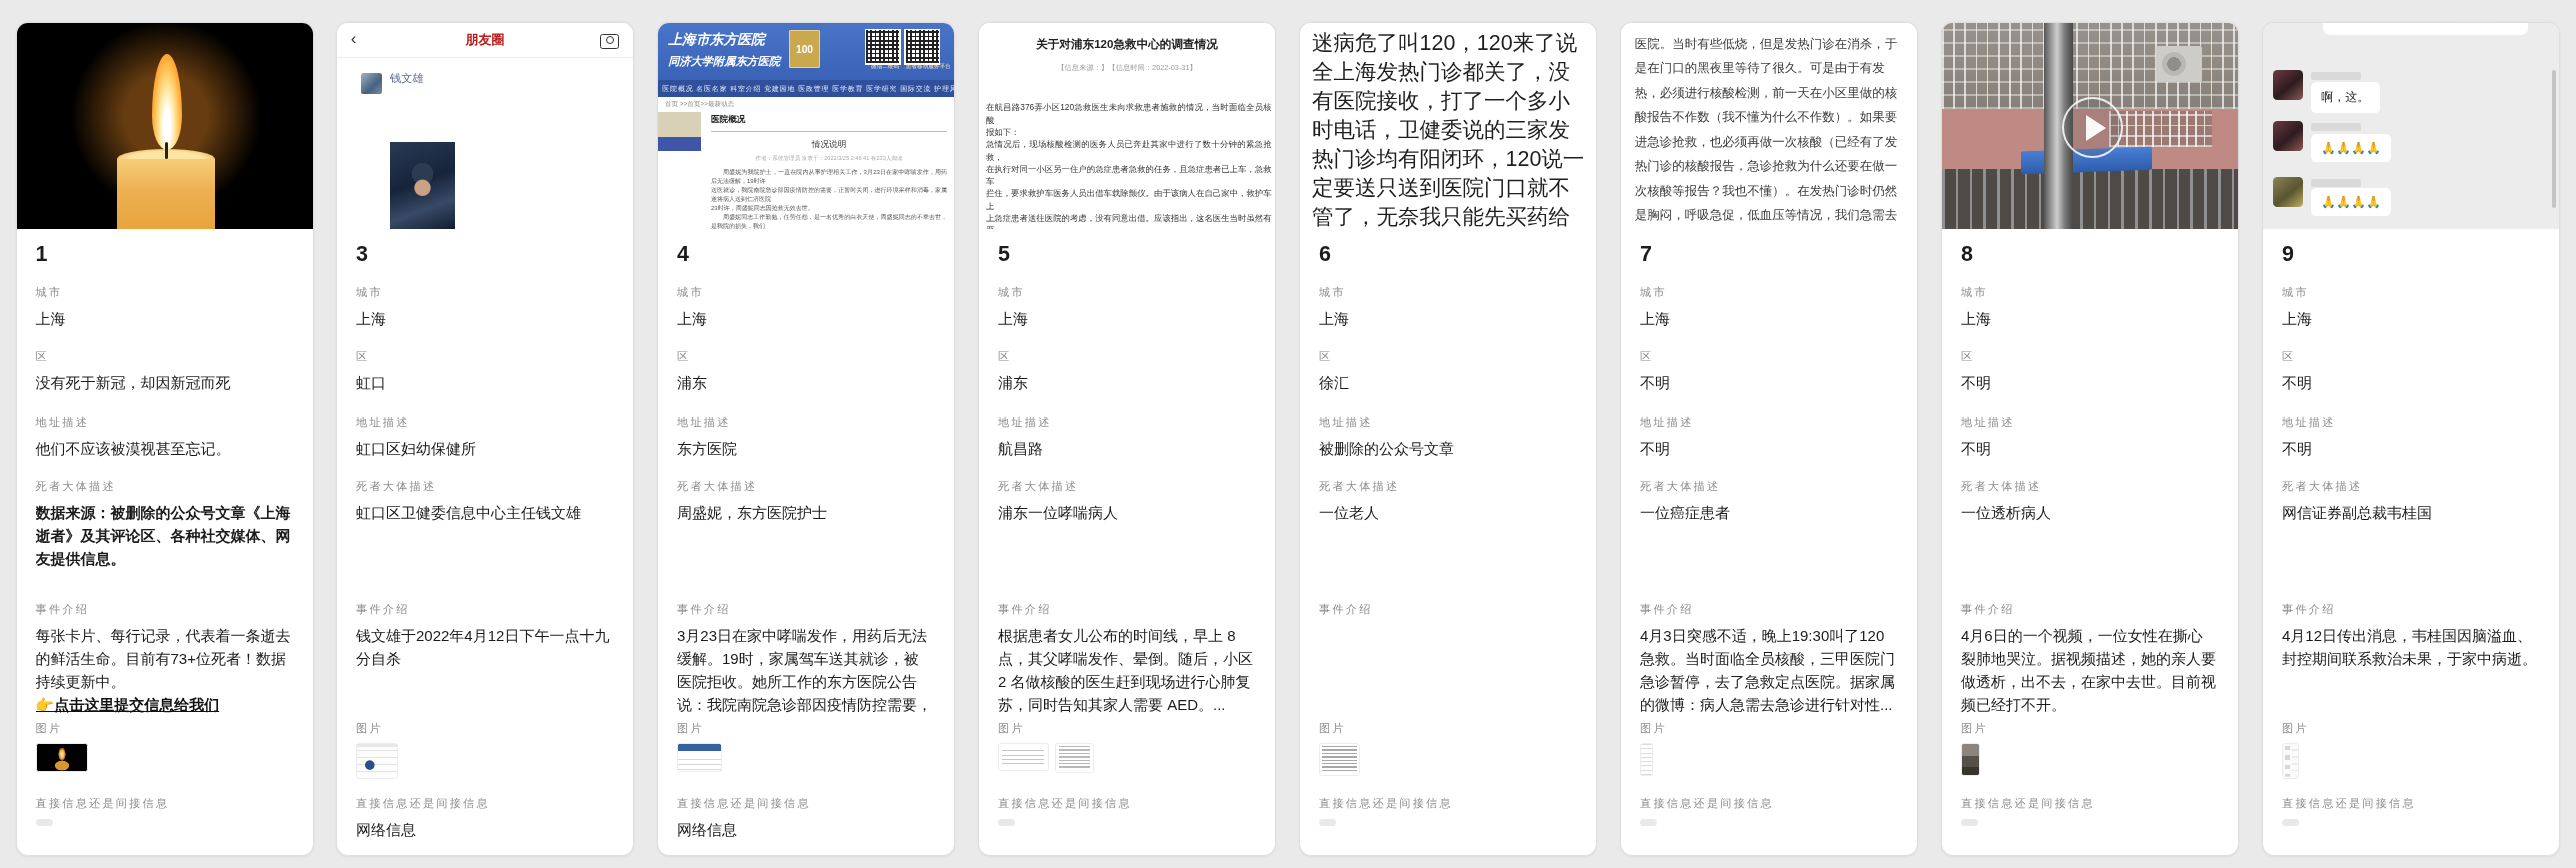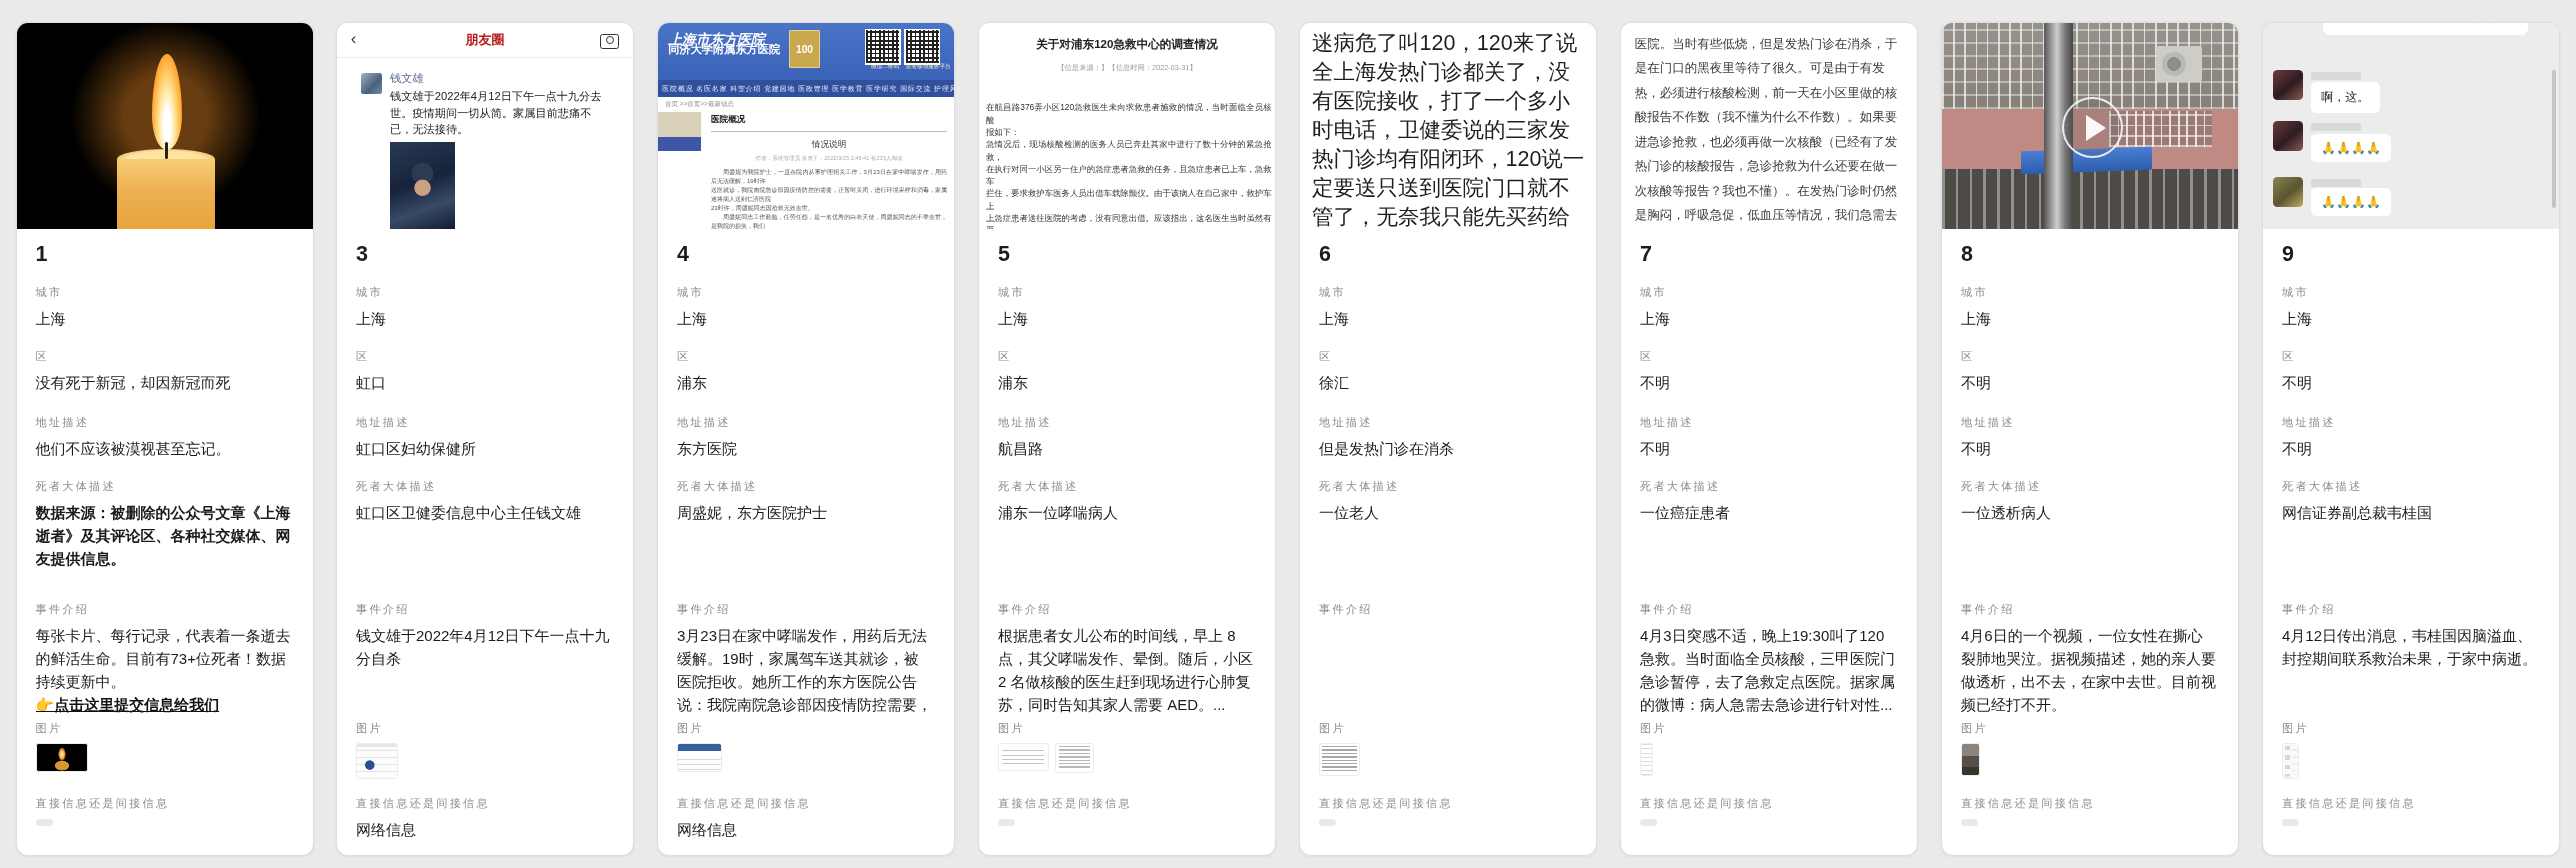--- a/index.html
+++ b/index.html
@@ -53,21 +53,21 @@
   .m-name{position:absolute;left:53px;top:48px;font-size:11.2px;font-weight:500;color:#5b6a92;}
   .m-text{position:absolute;left:53px;top:65px;width:219px;font-size:11.2px;line-height:16.3px;color:#222;}
   .m-photo{position:absolute;left:53px;top:119px;width:65px;height:88px;
     background:radial-gradient(circle 8.6px at 50% 52%,#c9a183 0 7.7px,rgba(0,0,0,0) 8.6px),
     radial-gradient(circle 11.2px at 50% 36%,#2c3a52 0 10.3px,rgba(0,0,0,0) 11.2px),
     linear-gradient(160deg,#2a3a55 0%,#16233a 45%,#394a66 72%,#101b2e 100%);}
   
   .cv-hospital{background:#fff;}
   .h-head{position:relative;height:57px;background:linear-gradient(180deg,#4a74c8,#3a63b8);color:#fff;}
   .h-n1{position:absolute;left:10.3px;top:7.7px;font-size:13.8px;font-weight:700;font-style:italic;font-family:"Liberation Serif","DejaVu Serif",serif;}
-  .h-n2{position:absolute;left:10.3px;top:19px;font-size:11.2px;font-weight:700;}
+  .h-n2{position:absolute;left:10.3px;top:31px;font-size:11.2px;font-weight:700;font-style:italic;}
   .h-emblem{position:absolute;left:131px;top:6.9px;width:29px;height:36px;background:#caa84e;border:1.7px solid #e7d194;border-radius:1px;
     display:flex;align-items:center;justify-content:center;font-size:10.3px;font-weight:700;color:#fff;}
   .h-qr{position:absolute;top:5.2px;width:33px;height:33px;background:#fff;padding:1.7px;}
   .h-qr i{display:block;width:100%;height:100%;
     background:repeating-linear-gradient(0deg,#222 0 1.7px,rgba(0,0,0,0) 1.7px 4.3px),repeating-linear-gradient(90deg,#222 0 1.7px,#fff 1.7px 4.3px);}
   .h-qrc{position:absolute;top:40px;font-size:5.6px;color:#ffefc0;}
   .h-nav{height:17px;background:#30509c;color:#e8eeff;font-size:6.9px;line-height:17px;white-space:nowrap;overflow:hidden;padding:0 4.3px;letter-spacing:0.9px;}
   .h-crumb{height:13px;font-size:6.5px;color:#888;line-height:13px;padding-left:6.9px;background:#fff;}
   .h-side1{position:absolute;left:0;top:89px;width:43px;height:26px;background:#d9d0b8;}
   .h-side2{position:absolute;left:0;top:114px;width:43px;height:13.8px;background:#3f56a8;}
@@ -169,21 +169,20 @@
     </div>
     <div class="card" style="left: 336px;">
       <div class="cover cv-moments">
         <div class="m-head">
           <div class="m-back">‹</div>
           <div class="m-title">朋友圈</div>
           <div class="m-cam"></div>
         </div>
         <div class="m-av"></div>
         <div class="m-name">钱文雄</div>
-        <div class="m-text">钱文雄于2022年4月12日下午一点十九分去世。疫情期间一切从简。家属目前悲痛不已，无法接待。</div>
         <div class="m-photo"></div>
       </div>
       <div class="cbody">
         <div class="num">3</div>
         <div class="f" style="top: 56px;">
           <div class="lab">城市</div>
           <div class="val">上海</div>
         </div>
         <div class="f" style="top: 120px;">
           <div class="lab">区</div>
@@ -335,21 +334,21 @@
         <div class="f" style="top: 56px;">
           <div class="lab">城市</div>
           <div class="val">上海</div>
         </div>
         <div class="f" style="top: 120px;">
           <div class="lab">区</div>
           <div class="val">徐汇</div>
         </div>
         <div class="f" style="top: 186px;">
           <div class="lab">地址描述</div>
-          <div class="val">但是发热门诊在消杀</div>
+          <div class="val">被删除的公众号文章</div>
         </div>
         <div class="f" style="top: 250px;">
           <div class="lab">死者大体描述</div>
           <div class="val clamp">一位老人</div>
         </div>
         <div class="f" style="top: 373px;">
           <div class="lab">事件介绍</div>
         </div>
         <div class="f" style="top: 492px;">
           <div class="lab">图片</div>

